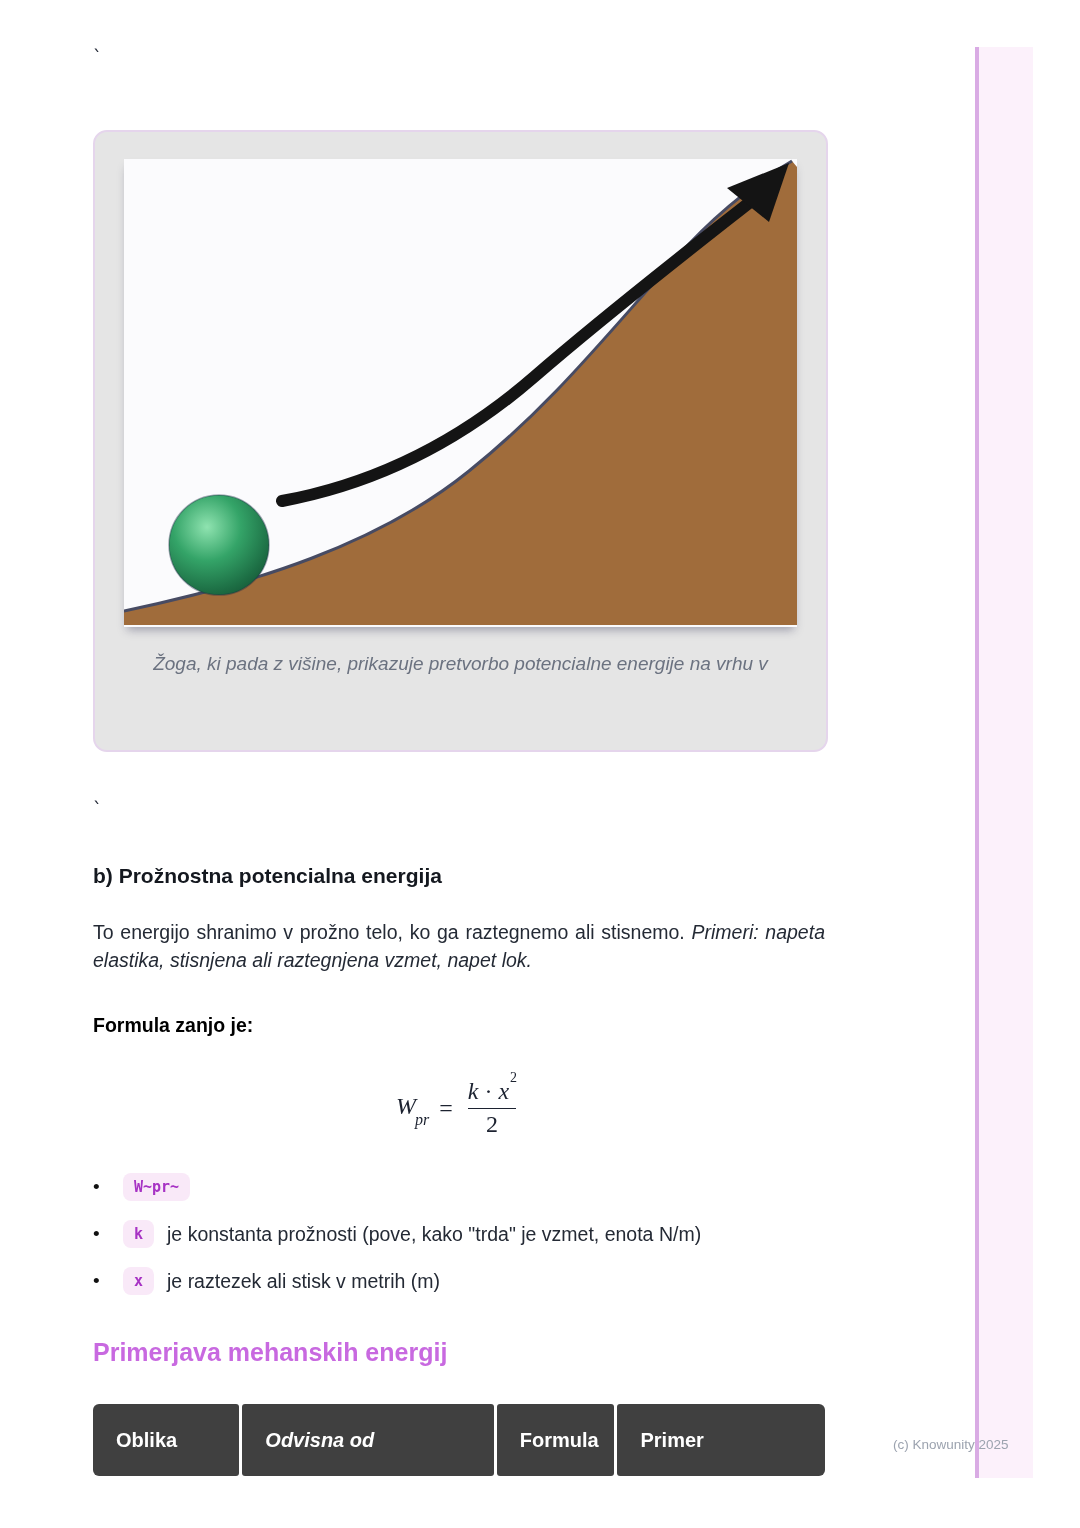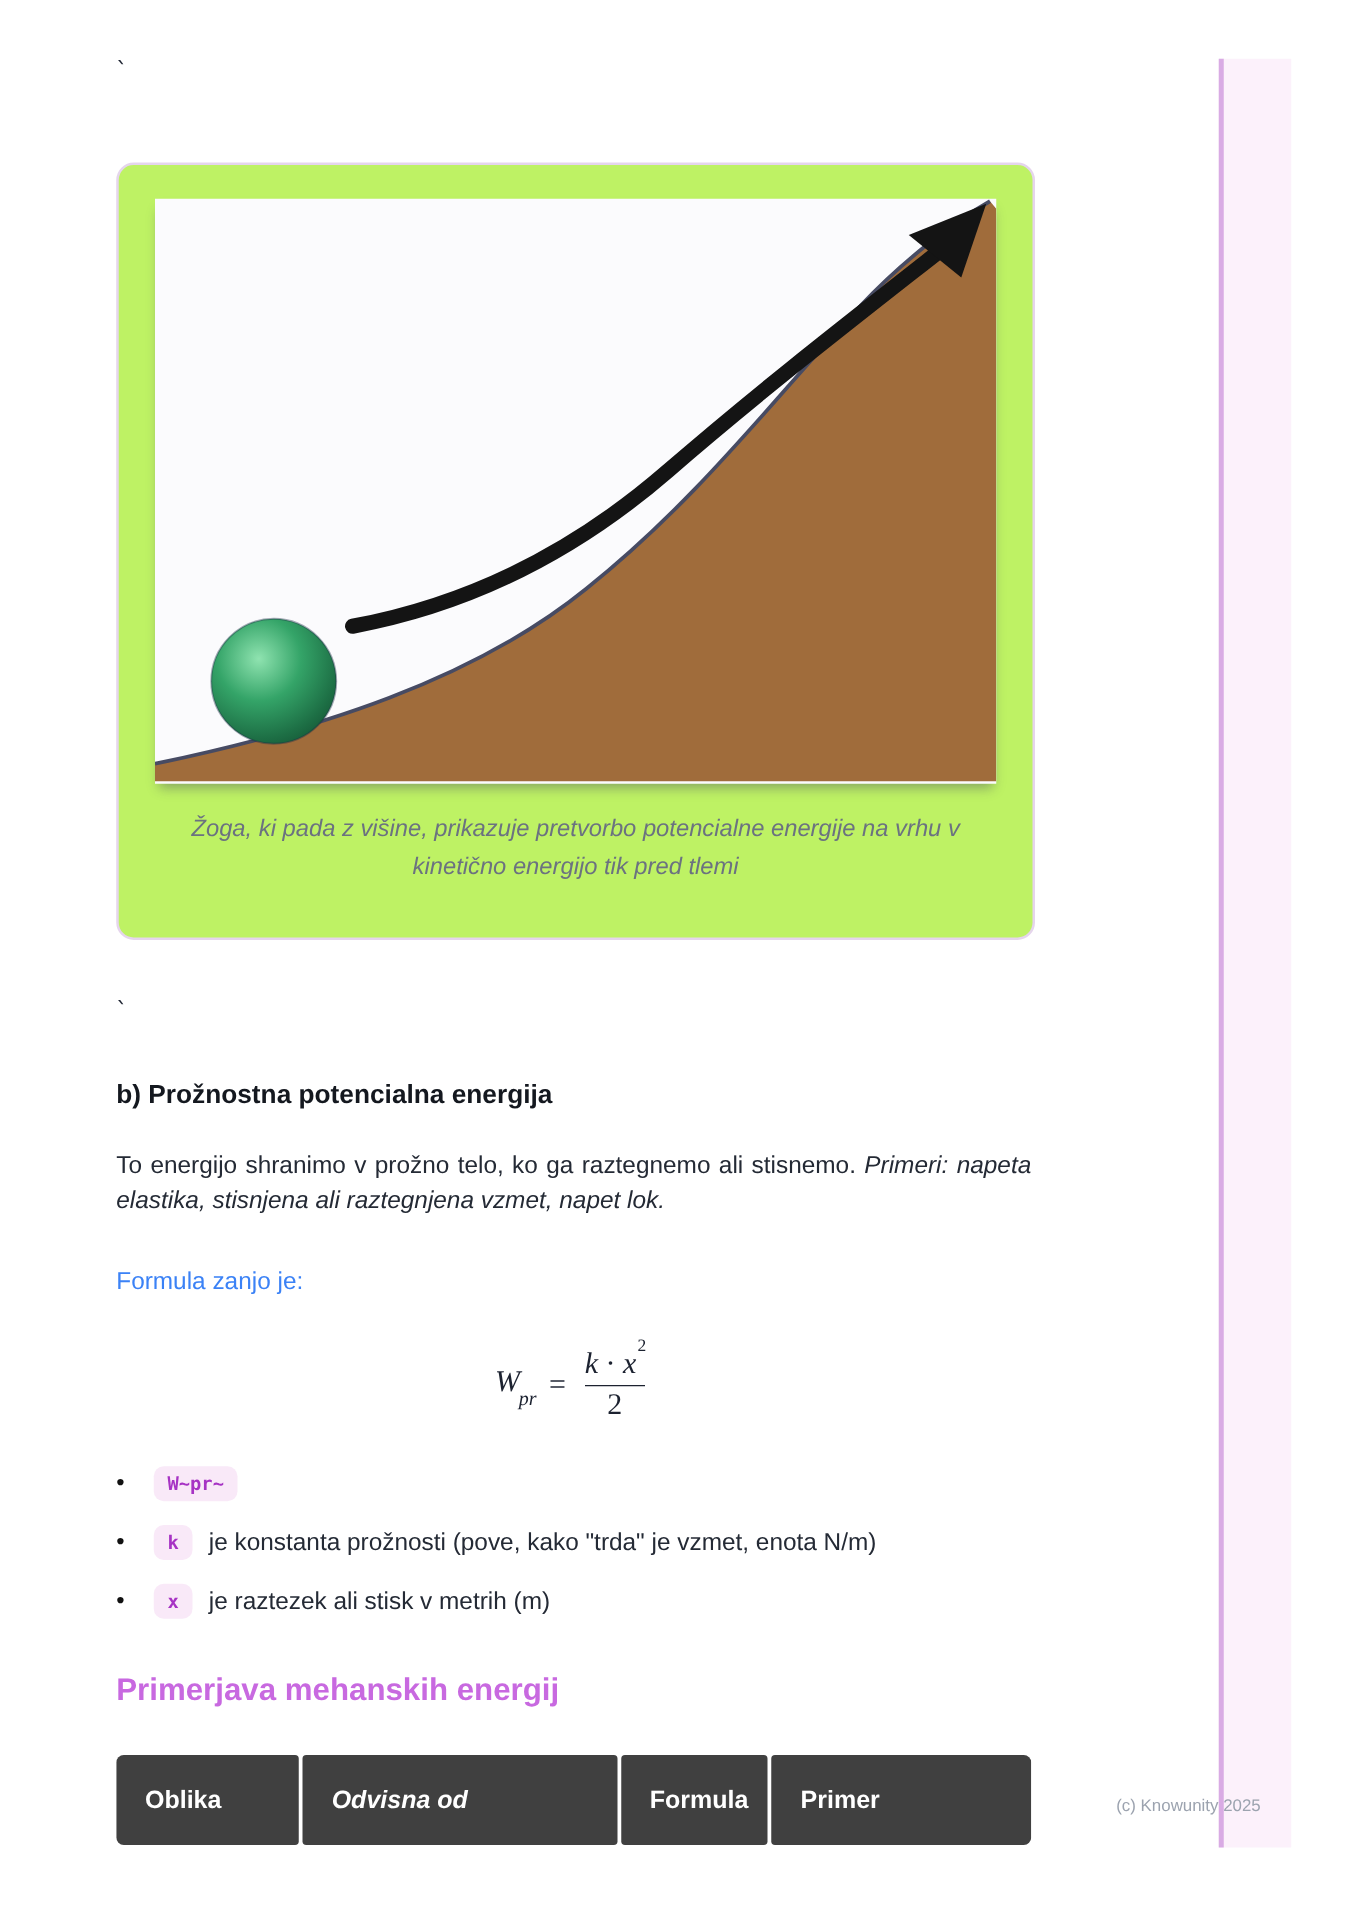--- a/index.html
+++ b/index.html
@@ -6,40 +6,40 @@
   body{
     width:1080px;height:1528px;position:relative;background:#ffffff;
     font-family:"Liberation Sans",sans-serif;color:#242a35;overflow:hidden;
   }
   .abs{position:absolute;}
   
   .stray{font-size:18px;color:#1c2230;font-family:"DejaVu Sans Mono",monospace;}
   
   .figure-card{
     left:93px;top:130px;width:735px;height:622px;box-sizing:border-box;
-    background:#bef264;border:2px solid #e5d5ec;border-radius:14px;
+    background:#e5e5e5;border:2px solid #e5d5ec;border-radius:14px;
     display:flex;flex-direction:column;align-items:center;
   }
   .figure-img{
     margin-top:27px;width:673px;height:468px;background:#fbfbfd;
     box-shadow:0 6px 9px -3px rgba(55,55,90,.40);
   }
   .figure-caption{
     margin-top:22px;width:660px;text-align:center;font-style:italic;
     font-size:19px;line-height:30px;color:#6b7280;
   }
   
   .h-b{left:93px;top:864px;font-size:21px;font-weight:700;color:#14181f;}
   
   .para{
     left:93px;top:918px;width:732px;font-size:19.5px;line-height:28px;
     text-align:justify;color:#242a35;
   }
   .para .it{font-style:italic;}
-  .frm-label{left:93px;top:1014px;font-size:19.5px;color:#3b82f6;}
+  .frm-label{left:93px;top:1014px;font-size:19.5px;color:#000000;font-weight:bold;}
   
   .formula{
     left:93px;top:1078px;width:732px;display:flex;justify-content:center;
     font-family:"Liberation Serif",serif;font-size:24px;color:#1c2230;
   }
   .formula .var{font-style:italic;}
   .formula .row{display:inline-flex;align-items:center;gap:9px;}
   .formula sub{font-size:16px;font-style:italic;position:relative;top:6px;left:-1px;}
   .formula sup{font-size:14px;position:relative;top:-8px;left:1px;}
   .frac{display:inline-flex;flex-direction:column;align-items:center;}
@@ -94,21 +94,20 @@
       </defs>
       <path d="M0,466 L0,452 C130,425 255,385 345,312 C435,240 495,160 565,85 C600,48 640,18 668,2 L673,8 L673,466 Z" fill="#a06c3b"></path>
       <path fill="none" stroke-width="3" d="M0,452 C130,425 255,385 345,312 C435,240 495,160 565,85 C600,48 640,18 668,2" stroke="#474b63"></path>
       <path fill="none" stroke-width="12" stroke-linecap="round" d="M158,342 C250,325 335,283 410,218 C485,153 560,95 630,40" stroke="#141414"></path>
       <polygon points="665,4 645,63 603,29" fill="#141414"></polygon>
       <circle cx="95" cy="386" r="50" fill="url(#ballGrad)" stroke="rgba(30,45,70,0.4)" stroke-width="1.5"></circle>
     </svg>
   </div>
   <div class="figure-caption">
     <div>Žoga, ki pada z višine, prikazuje pretvorbo potencialne energije na vrhu v</div>
-    <div>kinetično energijo tik pred tlemi</div>
   </div>
 </div>
 
 <div class="abs stray" style="left:92px;top:798px;">`</div>
 
 <h3 class="abs h-b" style="margin:0;">b) Prožnostna potencialna energija</h3>
 
 <p class="abs para" style="margin:0;">
   <span>To energijo shranimo v prožno telo, ko ga raztegnemo ali stisnemo.</span><span class="it"> Primeri: napeta elastika, stisnjena ali raztegnjena vzmet, napet lok.</span>
 </p>

